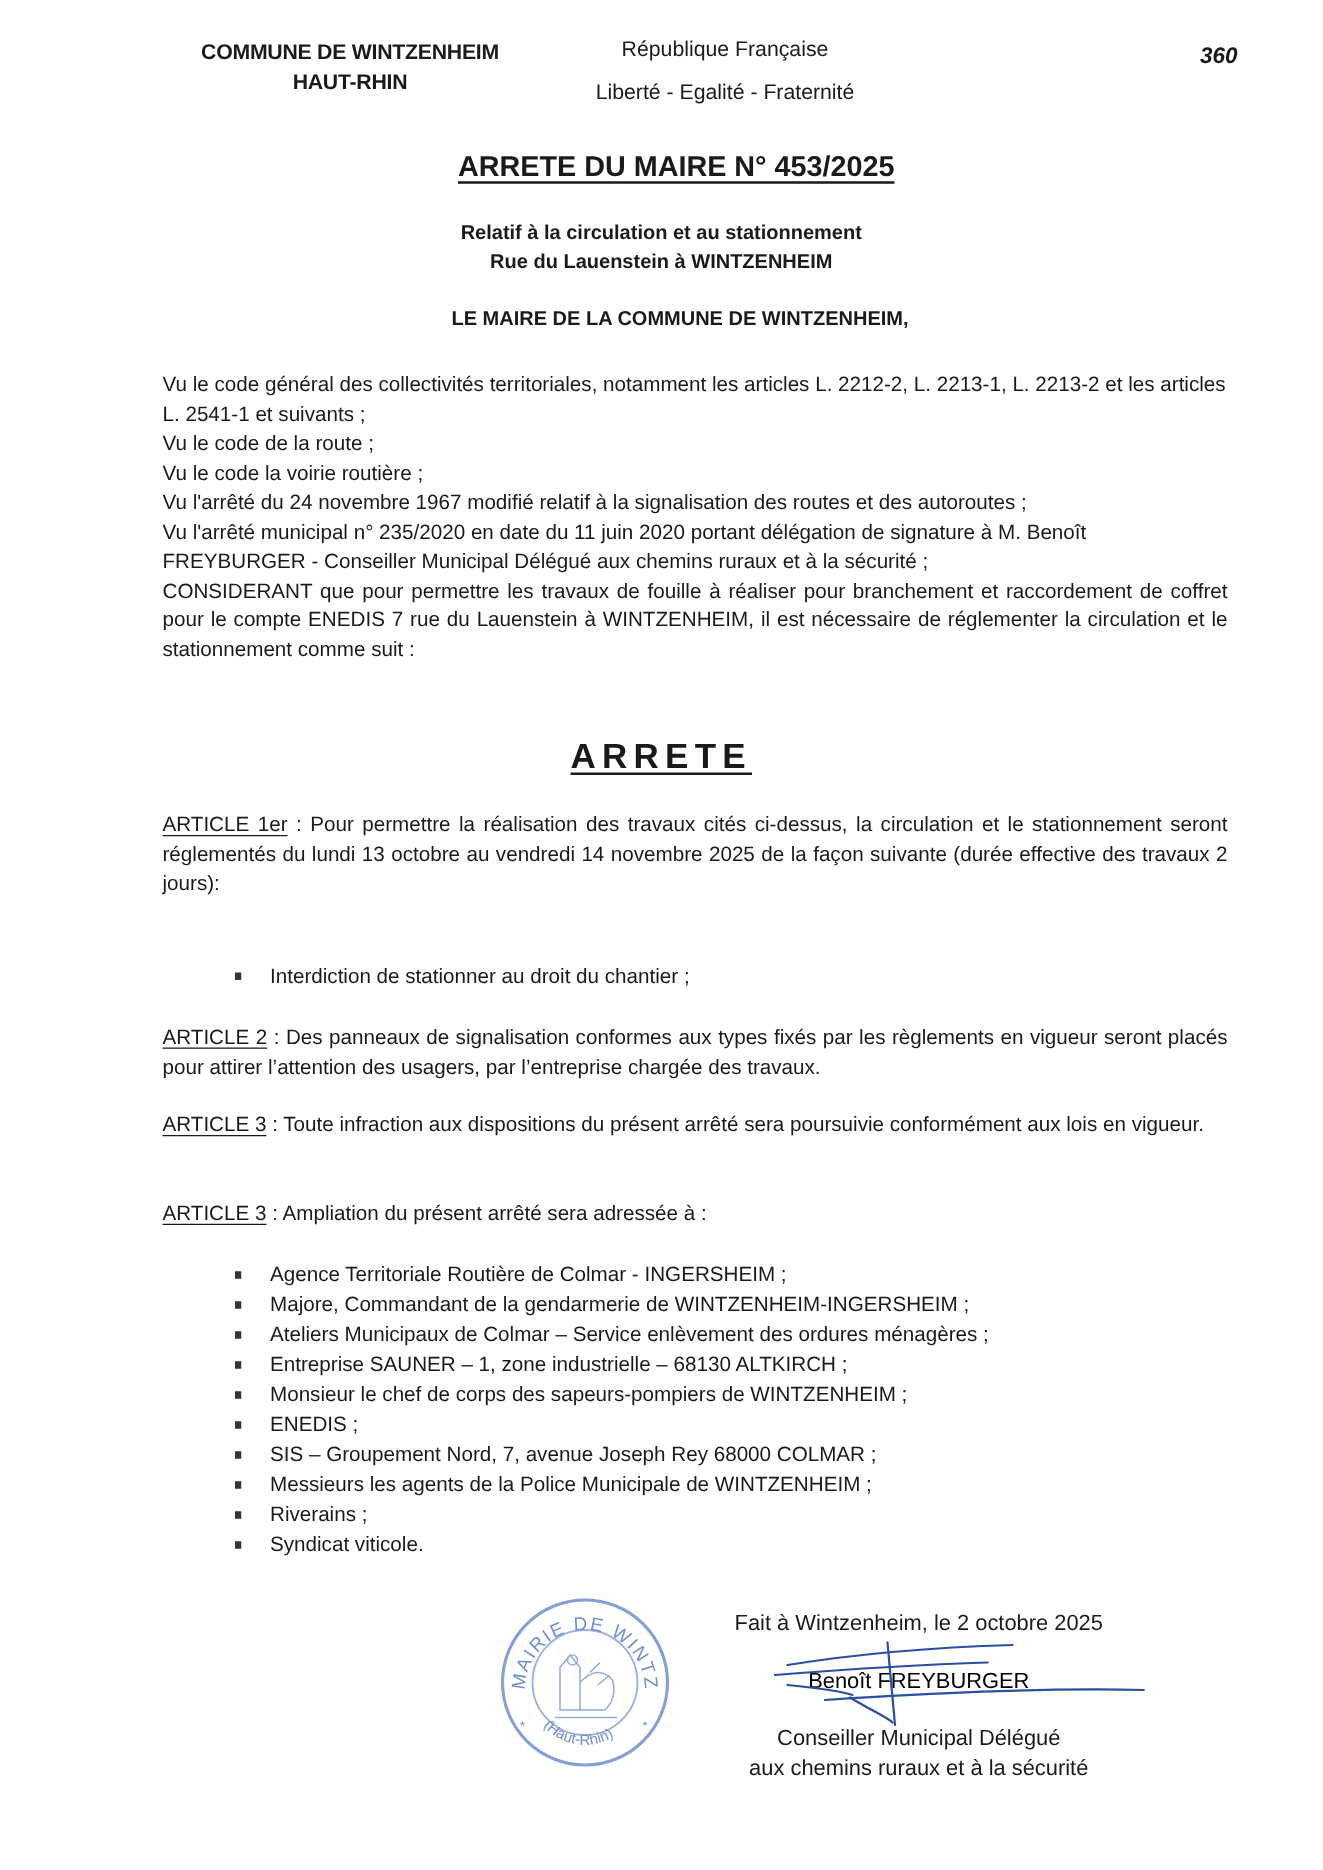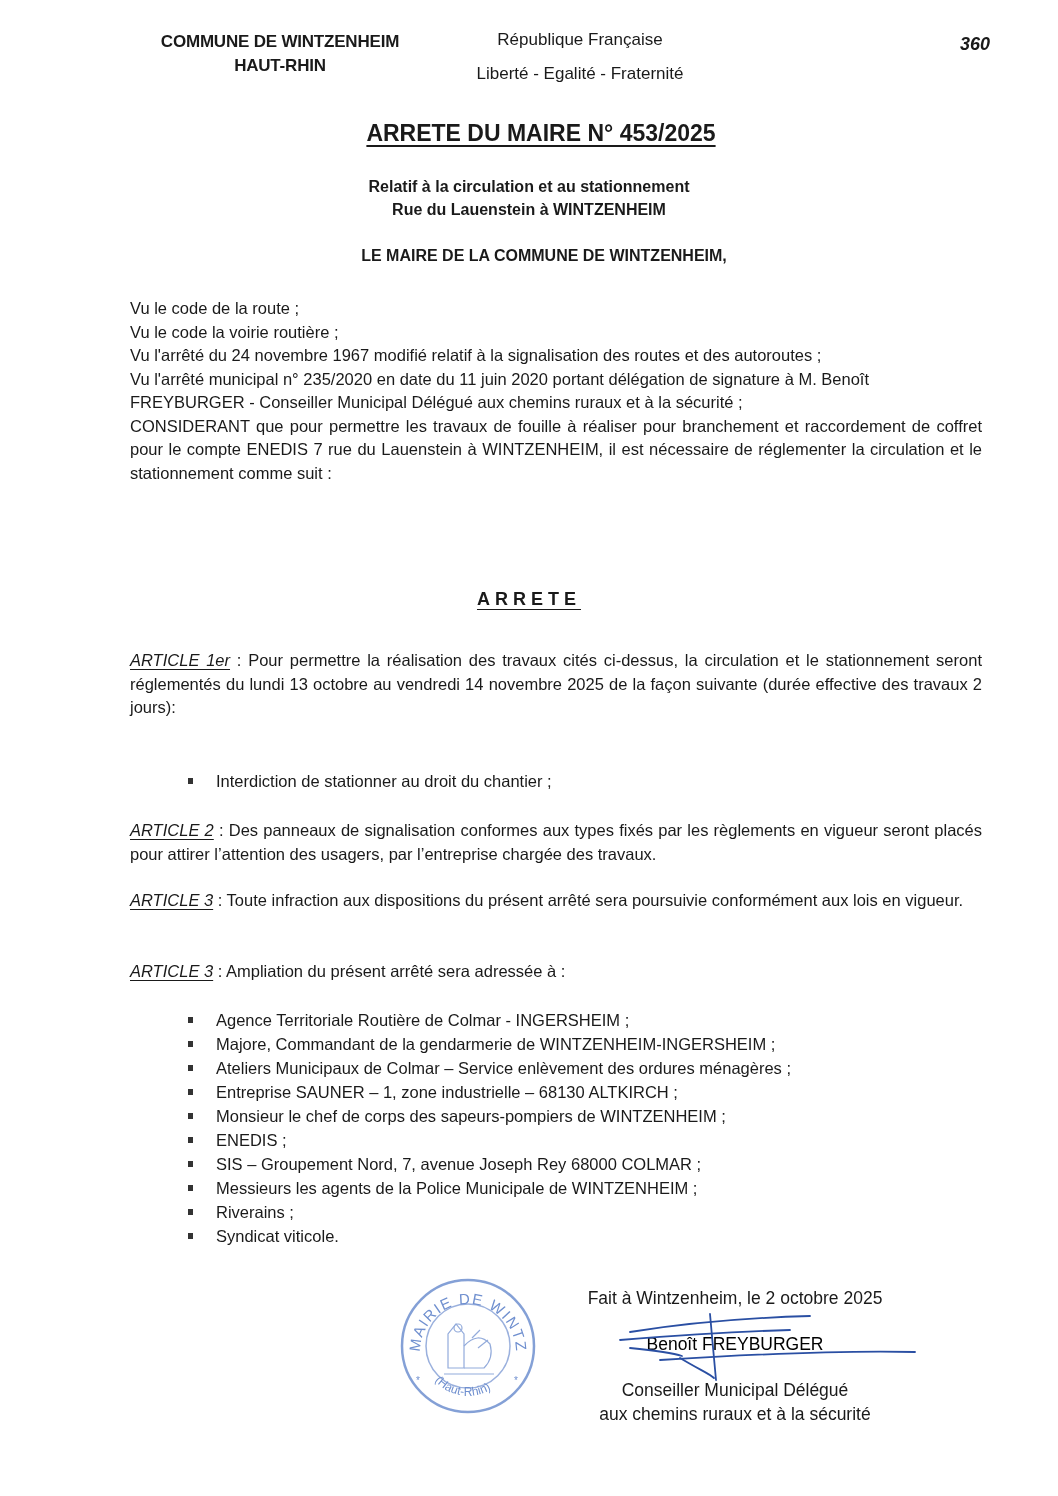--- a/index.html
+++ b/index.html
@@ -11,24 +11,24 @@
   .hdr-center .l1 { display: block; height: 34px; }
   .page-num { left: 960px; top: 34px; font-weight: bold; font-size: 18px; font-style: italic; }
   .title { left: 0; width: 1058px; top: 120px; text-align: center; font-weight: bold; font-size: 23px; padding-left: 12px; }
   .title span { text-decoration: underline; text-underline-offset: 4px; }
   .subtitle { left: 0; width: 1058px; top: 175px; text-align: center; font-weight: bold; font-size: 16px; line-height: 23px; }
   .maire { left: 0; width: 1058px; top: 247px; text-align: center; font-weight: bold; font-size: 16px; padding-left: 15px; }
   .body { left: 130px; width: 852px; font-size: 16.5px; line-height: 23.5px; }
   .vu { top: 297px; }
   .vu p { margin: 0; }
   .considerant { text-align: justify; }
-  .arrete-h { left: 0; width: 1058px; top: 589px; text-align: center; font-weight: bold; font-size: 18px; letter-spacing: 5px; }
+  .arrete-h { left: 0; width: 1058px; top: 589px; text-align: center; font-weight: bold; font-size: 28px; letter-spacing: 5px; }
   .arrete-h span { text-decoration: underline; text-underline-offset: 4px; }
   .art { margin: 0; text-align: justify; }
-  .art u { text-underline-offset: 3px; font-style: italic; }
+  .art u { text-underline-offset: 3px; }
   .art1 { top: 649px; }
   ul.bul { list-style: none; margin: 0; padding: 0; }
   ul.bul li { position: relative; padding-left: 86px; line-height: 24px; font-size: 16.5px; }
   ul.bul li::before { content: ""; position: absolute; left: 58px; top: 9px; width: 5px; height: 6px; background: #333; }
   .bul1 { left: 130px; top: 769px; width: 850px; }
   .art2 { top: 819px; }
   .art3 { top: 889px; }
   .art4 { top: 960px; }
   .bul2 { left: 130px; top: 1008px; width: 850px; }
   .bul2 li { line-height: 25.8px; padding-left: 91px; }
@@ -59,20 +59,21 @@
 <div class="abs title"><span>ARRETE DU MAIRE N° 453/2025</span></div>
 
 <div class="abs subtitle">
   <div>Relatif à la circulation et au stationnement</div>
   <div>Rue du Lauenstein à WINTZENHEIM</div>
 </div>
 
 <div class="abs maire">LE MAIRE DE LA COMMUNE DE WINTZENHEIM,</div>
 
 <div class="abs body vu">
+  <p>Vu le code général des collectivités territoriales, notamment les articles L. 2212-2, L. 2213-1, L. 2213-2 et les articles L. 2541-1 et suivants ;</p>
   <p>Vu le code de la route ;</p>
   <p>Vu le code la voirie routière ;</p>
   <p>Vu l'arrêté du 24 novembre 1967 modifié relatif à la signalisation des routes et des autoroutes ;</p>
   <p>Vu l'arrêté municipal n° 235/2020 en date du 11 juin 2020 portant délégation de signature à M. Benoît FREYBURGER - Conseiller Municipal Délégué aux chemins ruraux et à la sécurité ;</p>
   <p class="considerant">CONSIDERANT que pour permettre les travaux de fouille à réaliser pour branchement et raccordement de coffret pour le compte ENEDIS 7 rue du Lauenstein à WINTZENHEIM, il est nécessaire de réglementer la circulation et le stationnement comme suit :</p>
 </div>
 
 <div class="abs arrete-h"><span>ARRETE</span></div>
 
 <p class="abs body art art1"><u>ARTICLE 1er</u><span> : Pour permettre la réalisation des travaux cités ci-dessus, la circulation et le stationnement seront réglementés du lundi 13 octobre au vendredi 14 novembre 2025 de la façon suivante (durée effective des travaux 2 jours):</span></p>

